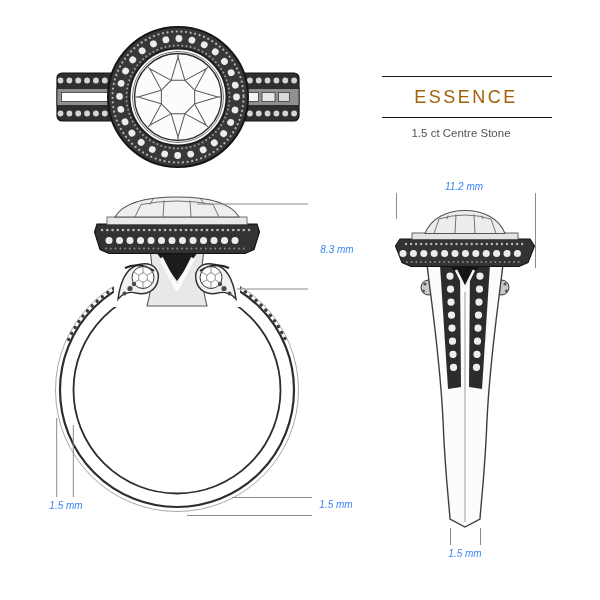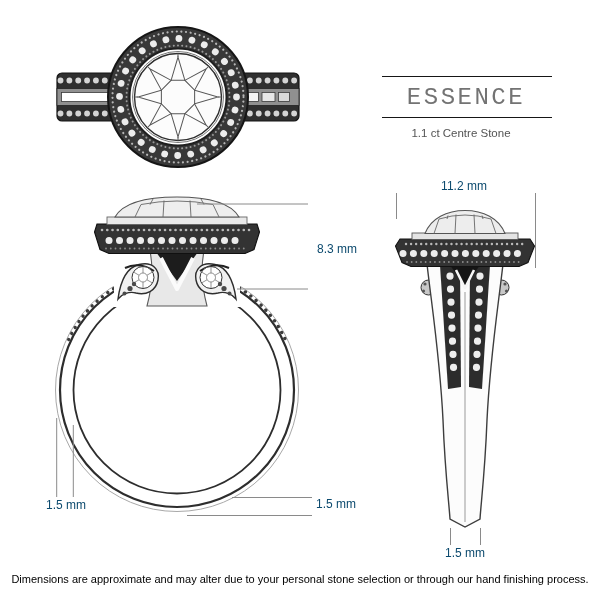--- a/index.html
+++ b/index.html
@@ -6,30 +6,30 @@
   .canvas{
     position:relative;width:600px;height:600px;background:#ffffff;overflow:hidden;
     font-family:"Liberation Sans", sans-serif;
   }
   .canvas svg{position:absolute;left:0;top:0;}
   .rule{position:absolute;height:0;border-top:1.6px solid #161616;}
   .rule-top{left:382px;top:76px;width:170px;}
   .rule-bottom{left:382px;top:117px;width:170px;}
   .product-title{
     position:absolute;left:466px;top:97px;transform:translate(-50%,-50%);
-    font-family:Liberation Mono, monospace;font-size:24px;letter-spacing:2.5px;
-    color:#737373;white-space:nowrap;
+    font-family:Liberation Sans, sans-serif;font-size:18px;letter-spacing:2.5px;
+    color:#a16207;white-space:nowrap;
   }
   .product-subtitle{
     position:absolute;left:461px;top:133px;transform:translate(-50%,-50%);
     font-size:11.5px;color:#545454;white-space:nowrap;
   }
   .dim-label{
     position:absolute;transform:translate(-50%,-50%);
-    font-size:12px;color:#0c4a6e;white-space:nowrap;
+    font-size:10px;color:#3b82f6;white-space:nowrap;font-style:italic;
   }
   .lbl-head-width{left:464px;top:186px;}
   .lbl-head-height{left:337px;top:249px;}
   .lbl-band-left{left:66px;top:505px;}
   .lbl-band-bottom{left:336px;top:504px;}
   .lbl-shank-width{left:465px;top:553px;}
   .disclaimer{
     position:absolute;left:0;top:573px;width:600px;text-align:center;
     font-size:11px;color:#000;
   }
@@ -157,22 +157,21 @@
       </g>
       <g stroke="#8a8a8a" stroke-width="1" fill="none">
         <path d="M-14.5,528 L-14.5,545 M15.5,528 L15.5,545"></path>
       </g>
     </g>
   </svg>
 
   <div class="rule rule-top"></div>
   <div class="product-title">ESSENCE</div>
   <div class="rule rule-bottom"></div>
-  <div class="product-subtitle">1.1 ct Centre Stone</div>
+  <div class="product-subtitle">1.5 ct Centre Stone</div>
 
   <div class="dim-label lbl-head-width">11.2 mm</div>
   <div class="dim-label lbl-head-height">8.3 mm</div>
   <div class="dim-label lbl-band-left">1.5 mm</div>
   <div class="dim-label lbl-band-bottom">1.5 mm</div>
   <div class="dim-label lbl-shank-width">1.5 mm</div>
 
-  <div class="disclaimer">Dimensions are approximate and may alter due to your personal stone selection or through our hand finishing process.</div>
 </div>
 
 </body></html>

